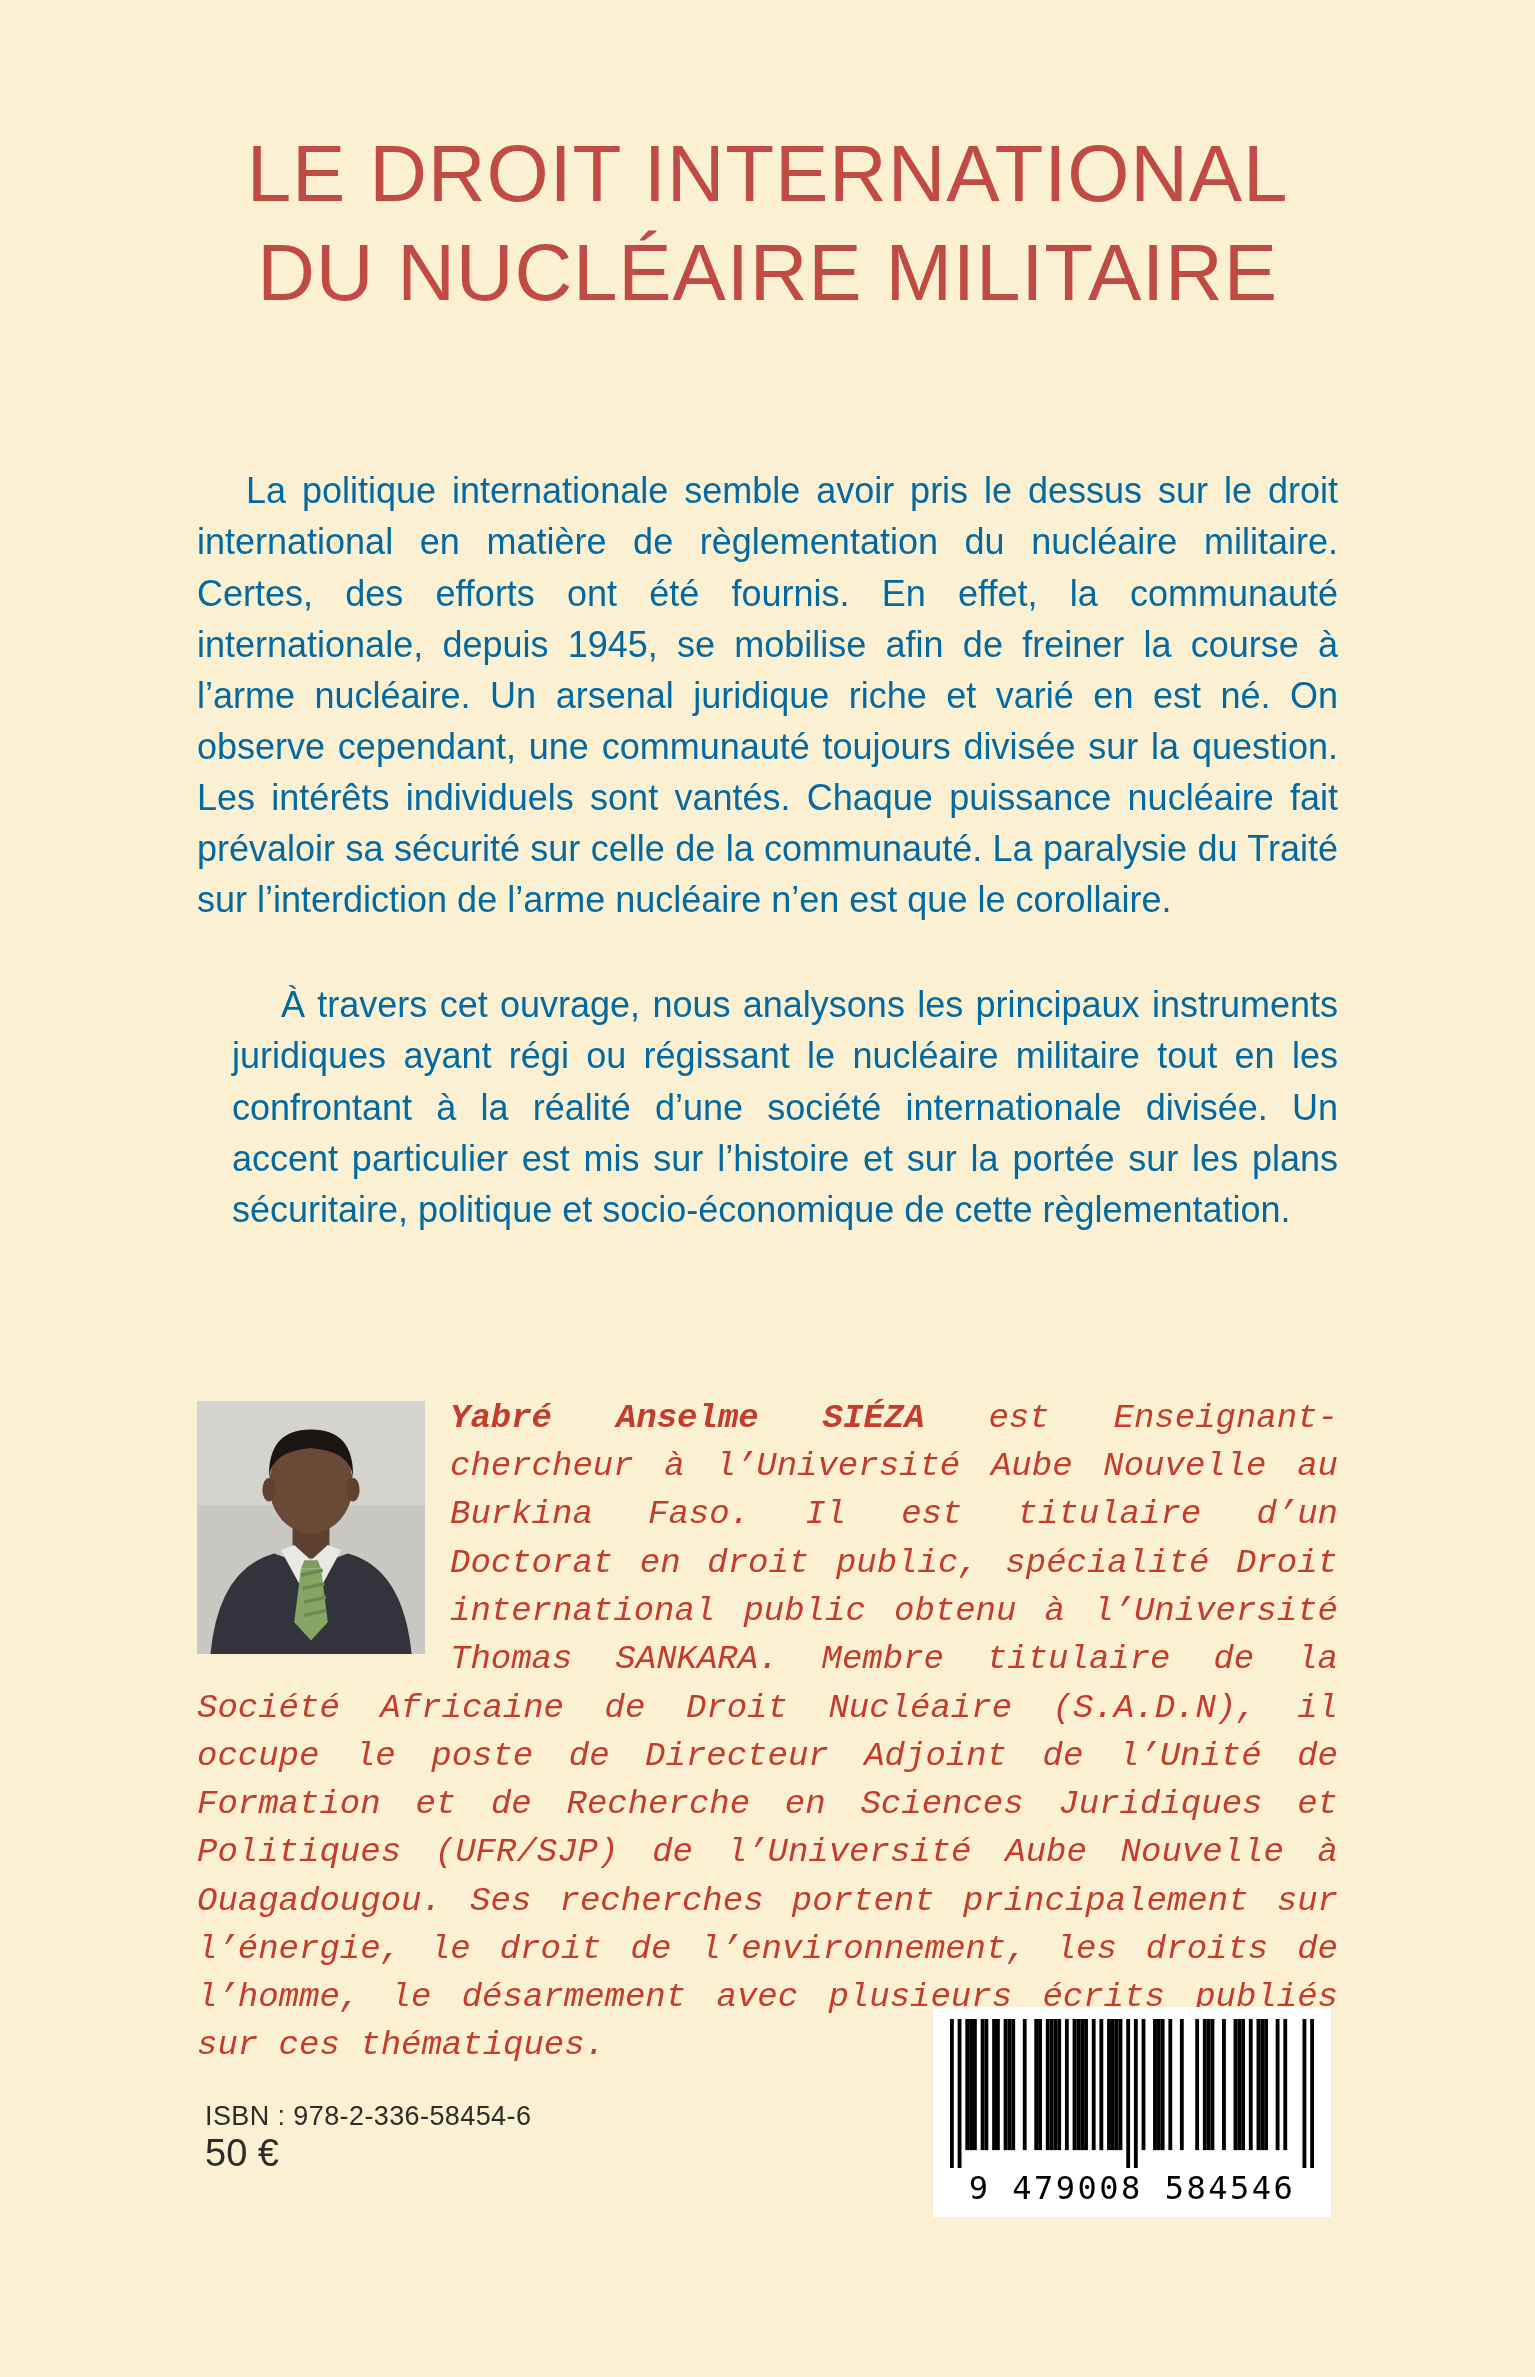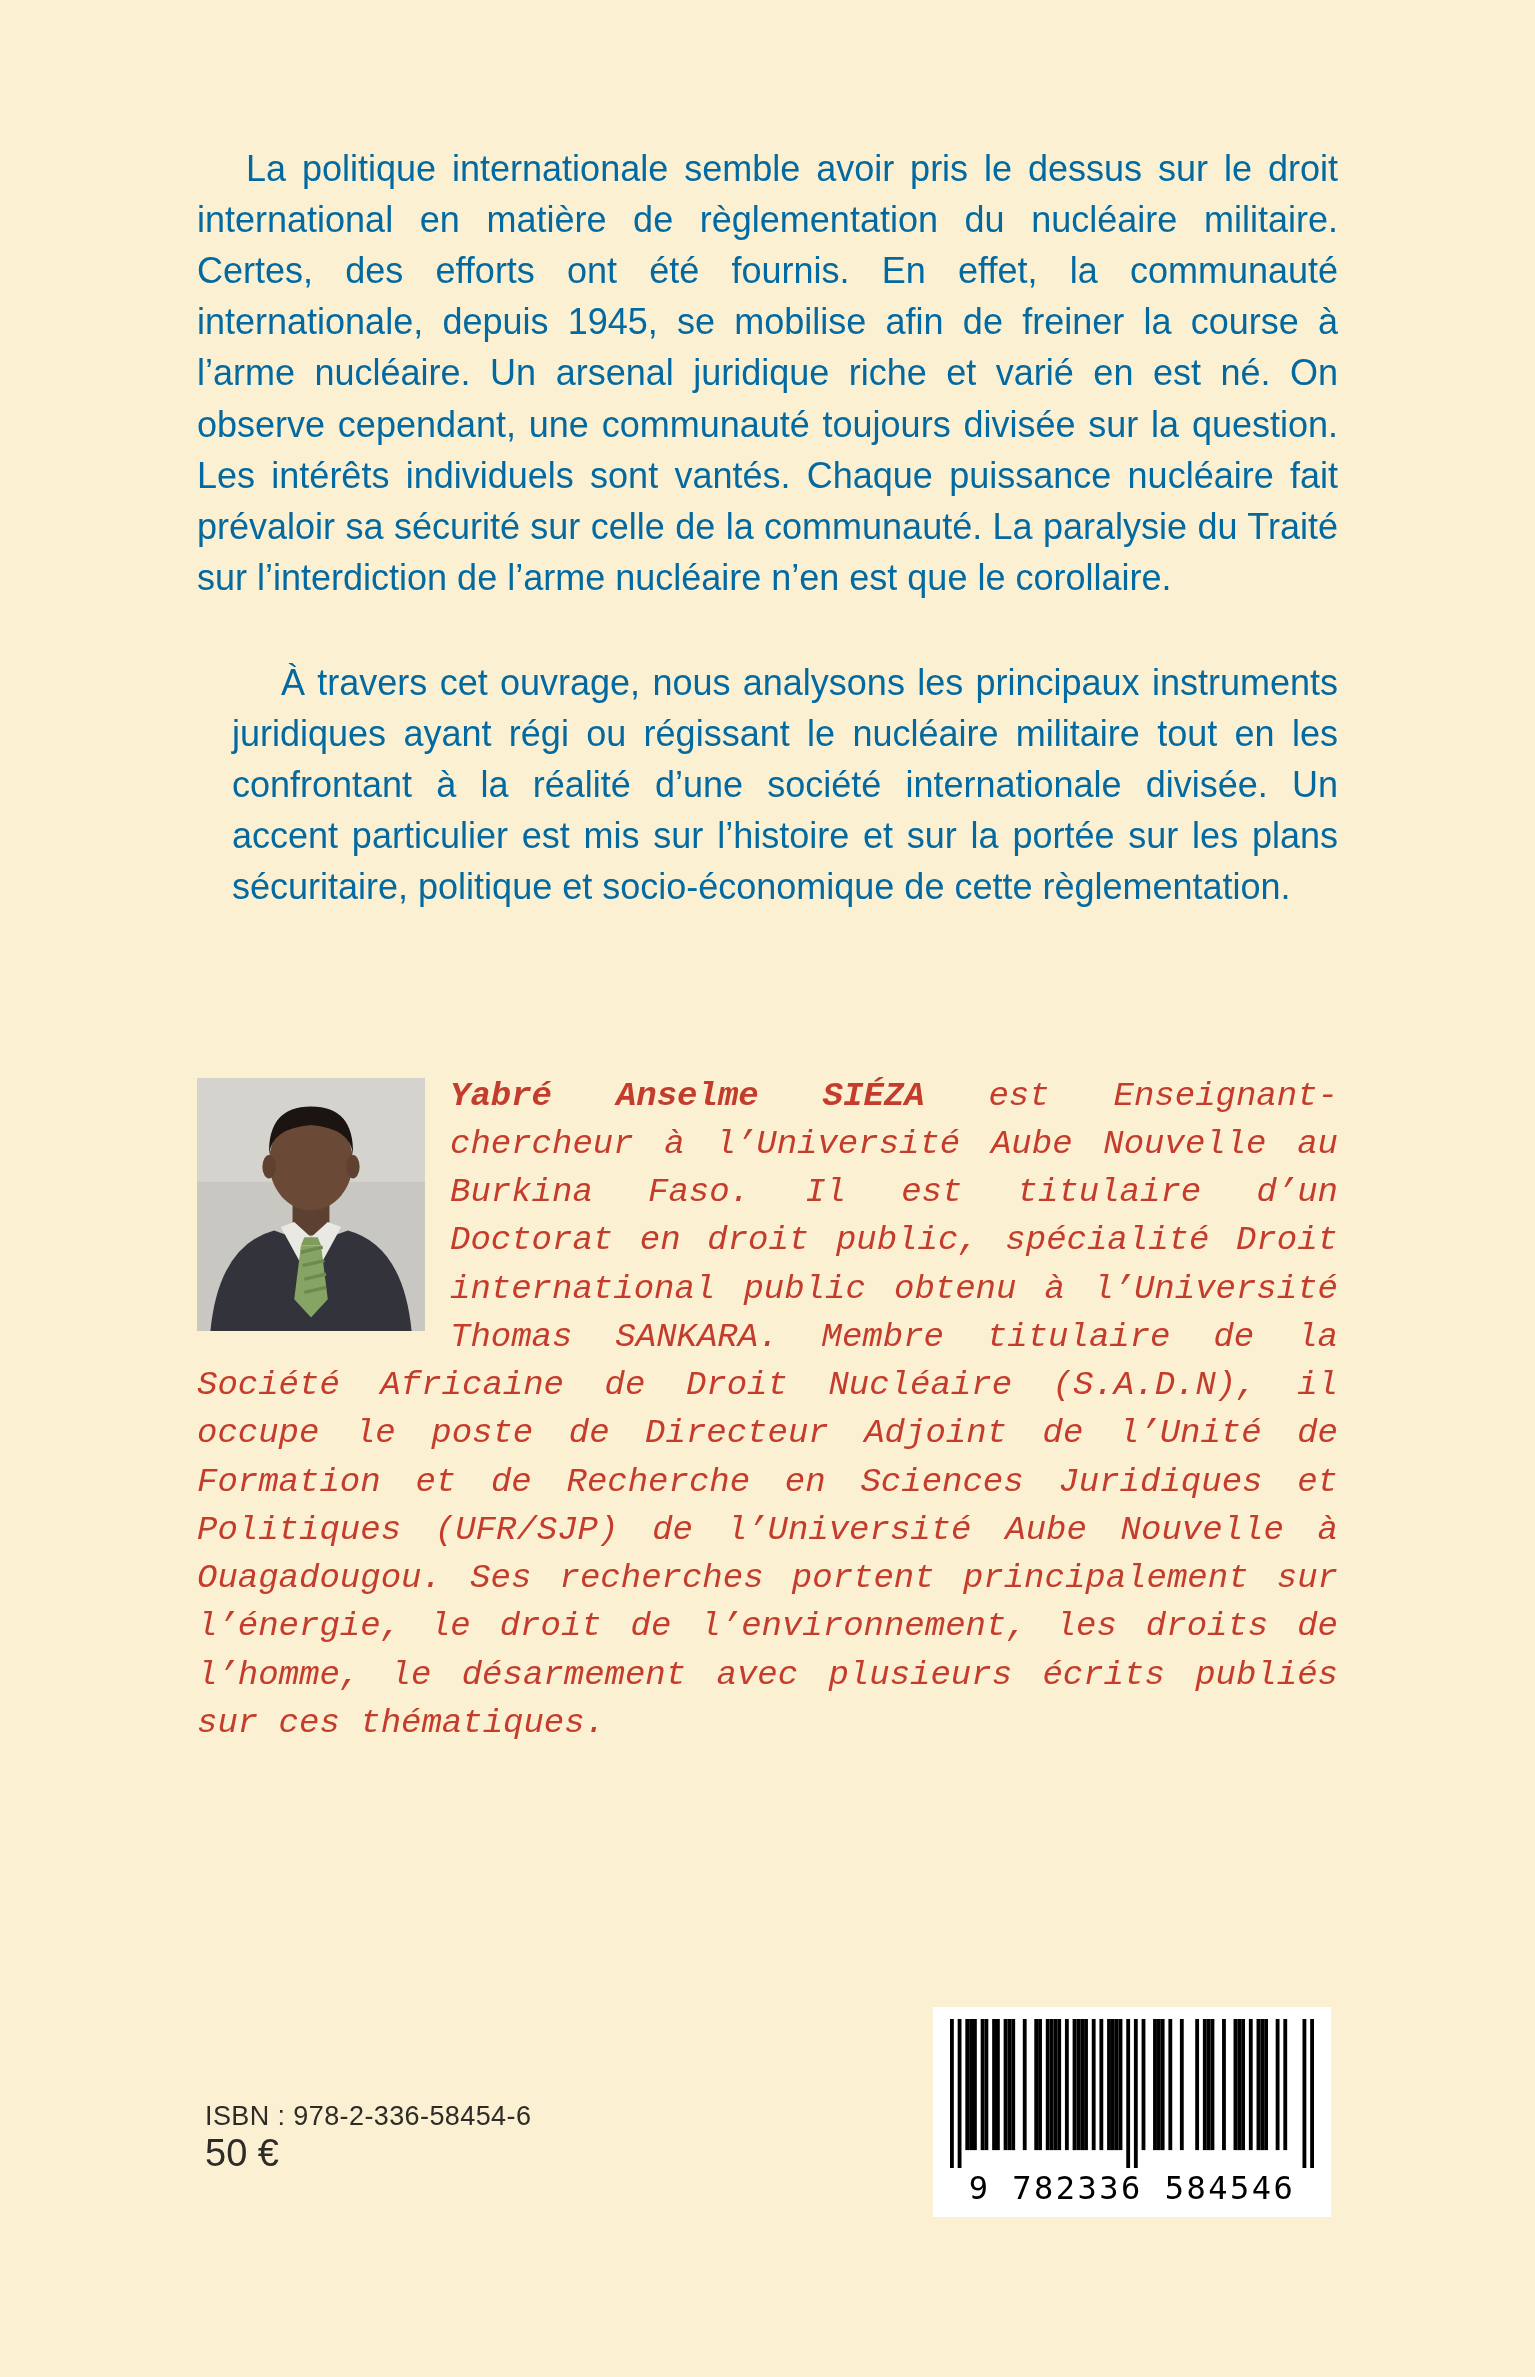--- a/index.html
+++ b/index.html
@@ -84,20 +84,24 @@
     letter-spacing: 2.5px;
     color: #000000;
     white-space: nowrap;
   }
 </style>
 </head>
 <body>
 
 <div class="page">
 
+  <h1 class="title">
+    <span>LE DROIT INTERNATIONAL</span>
+    <span>DU NUCLÉAIRE MILITAIRE</span>
+  </h1>
 
   <div class="synopsis">
     <p>La politique internationale semble avoir pris le dessus sur le droit international en matière de règlementation du nucléaire militaire. Certes, des efforts ont été fournis. En effet, la communauté internationale, depuis 1945, se mobilise afin de freiner la course à l’arme nucléaire. Un arsenal juridique riche et varié en est né. On observe cependant, une communauté toujours divisée sur la question. Les intérêts individuels sont vantés. Chaque puissance nucléaire fait prévaloir sa sécurité sur celle de la communauté. La paralysie du Traité sur l’interdiction de l’arme nucléaire n’en est que le corollaire.</p>
     <p>À travers cet ouvrage, nous analysons les principaux instruments juridiques ayant régi ou régissant le nucléaire militaire tout en les confrontant à la réalité d’une société internationale divisée. Un accent particulier est mis sur l’histoire et sur la portée sur les plans sécuritaire, politique et socio-économique de cette règlementation.</p>
   </div>
 
   <div class="bio">
     <div class="photo">
       <svg viewBox="0 0 136 151" preserveAspectRatio="none" xmlns="http://www.w3.org/2000/svg">
         <rect x="0" y="0" width="136" height="151" fill="#c9c7c2"></rect>
@@ -172,17 +176,17 @@
         <rect x="76" y="0" width="1" height="88"></rect>
         <rect x="78" y="0" width="1" height="88"></rect>
         <rect x="80" y="0" width="1" height="88"></rect>
         <rect x="81" y="0" width="1" height="88"></rect>
         <rect x="82" y="0" width="1" height="88"></rect>
         <rect x="85" y="0" width="1" height="88"></rect>
         <rect x="87" y="0" width="1" height="88"></rect>
         <rect x="92" y="0" width="1" height="100"></rect>
         <rect x="94" y="0" width="1" height="100"></rect>
       </svg>
-    <div class="barcode-number">9 782336 584546</div>
+    <div class="barcode-number">9 479008 584546</div>
   </div>
 
 </div>
 
 
 </body></html>

